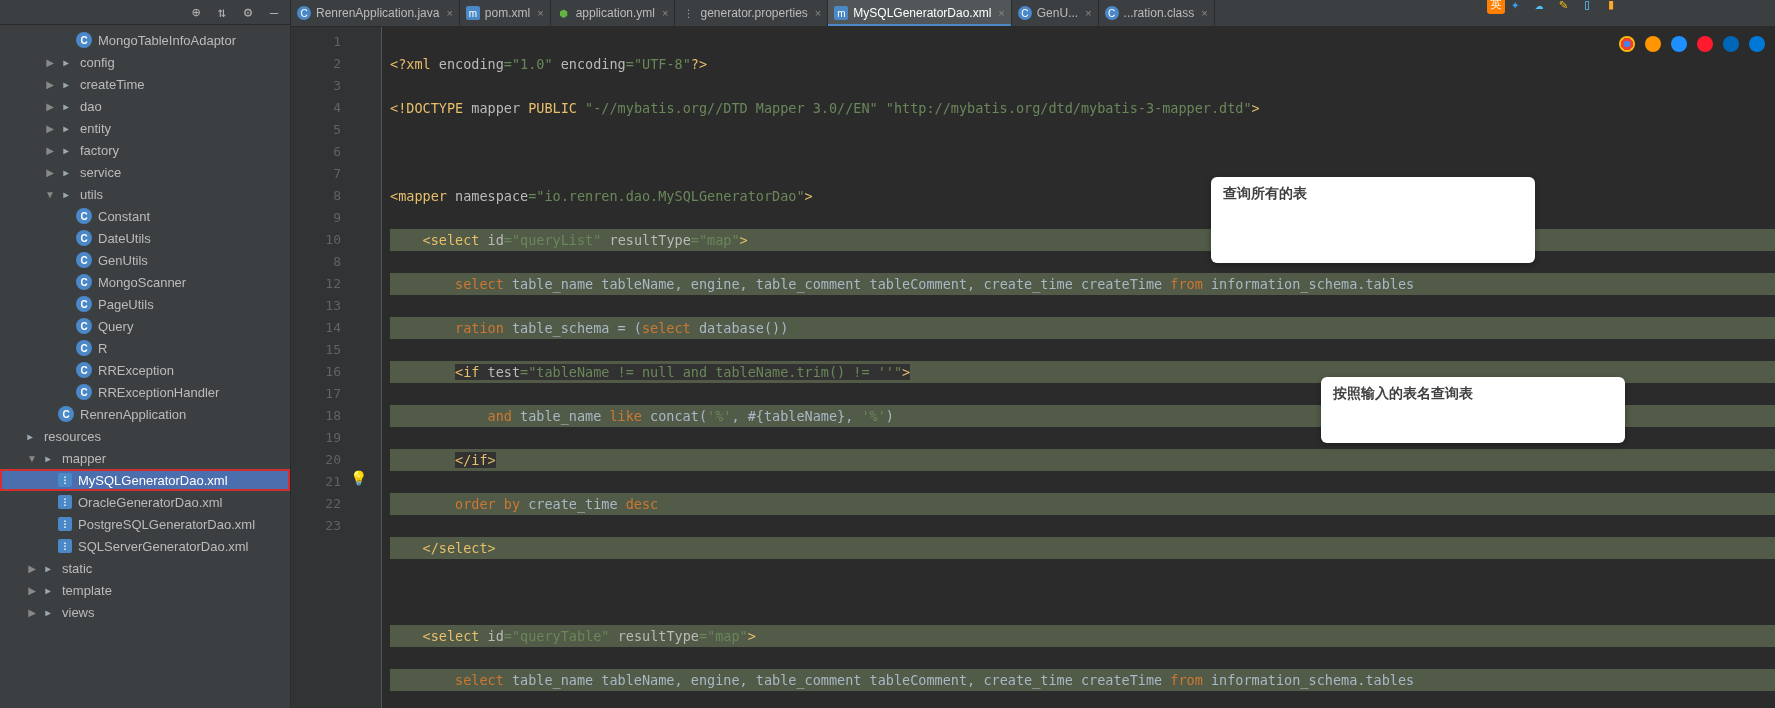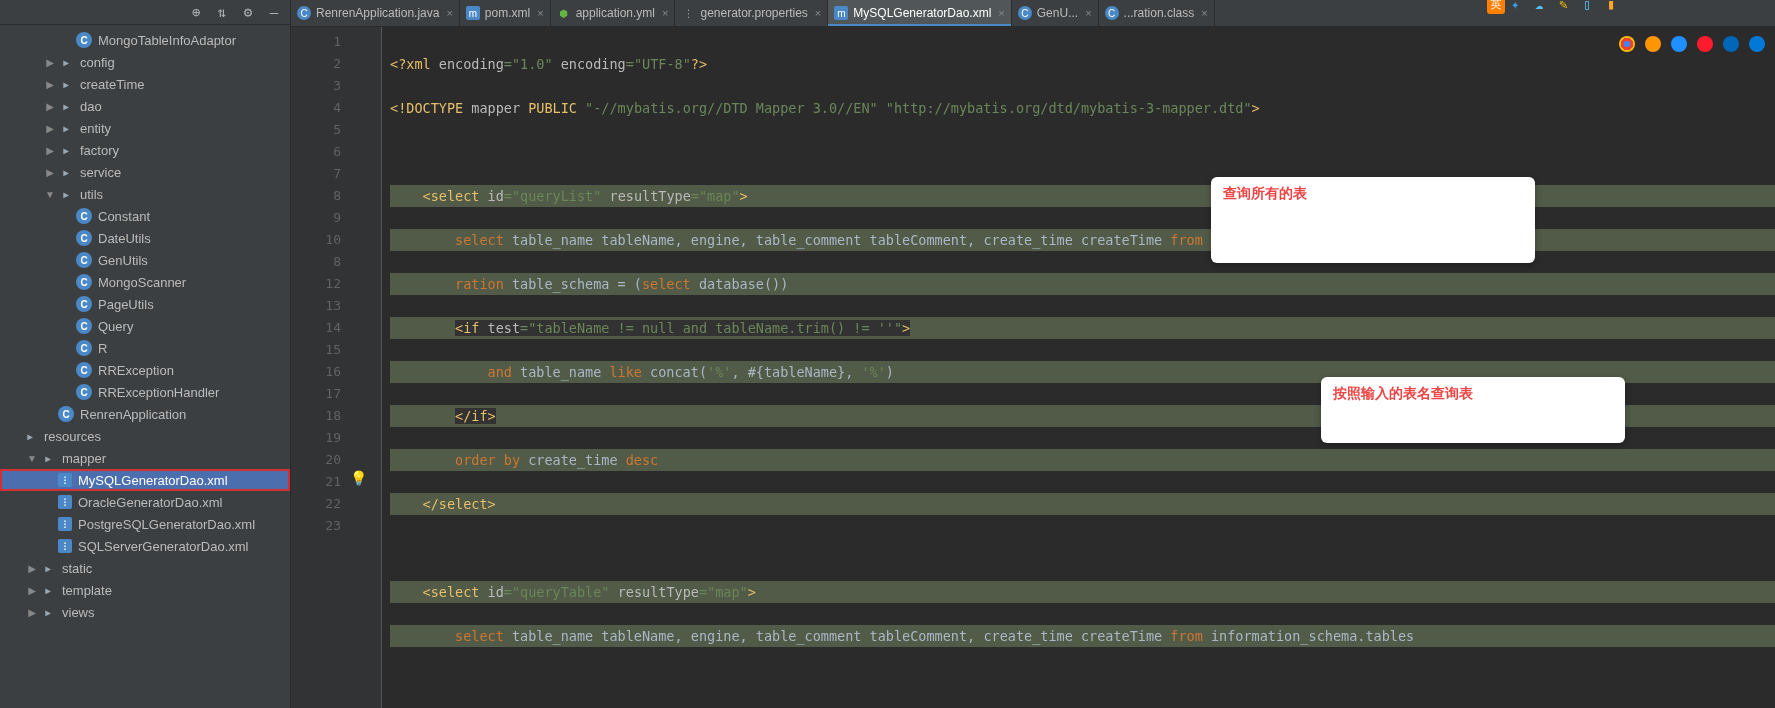--- a/index.html
+++ b/index.html
@@ -31,21 +31,21 @@
 .gutter-extra{width:20px;background:#313335}
 .bulb{color:#ffb300;font-size:14px;display:block;line-height:22px;text-align:center}
 .code{flex:1;padding:4px 0 0 8px;line-height:22px;font-size:13.5px;position:relative;white-space:pre}
 .fold-bar{width:12px;background:#313335;border-right:1px solid #555}
 .c-tag{color:#e8bf6a}
 .c-attr{color:#bababa}
 .c-str{color:#6a8759}
 .c-kw{color:#cc7832}
 .c-id{color:#a9b7c6}
 .hl-bg{background:#515b47}
-.annot{position:absolute;background:#fff;color:#ef4444;font-family:"Microsoft YaHei",sans-serif;font-size:14px;font-weight:bold;padding:8px 12px;border-radius:6px;box-shadow:0 2px 6px rgba(0,0,0,.3);min-height:50px}
+.annot{position:absolute;background:#fff;color:#404040;font-family:"Microsoft YaHei",sans-serif;font-size:14px;font-weight:bold;padding:8px 12px;border-radius:6px;box-shadow:0 2px 6px rgba(0,0,0,.3);min-height:50px}
 .browser-icons{position:absolute;top:36px;right:10px;display:flex;gap:10px}
 .browser-icons span{width:16px;height:16px;border-radius:50%;display:inline-block}
 .input-overlay{position:absolute;top:-4px;right:150px;display:flex;gap:6px}
 .input-overlay span{width:18px;height:18px;display:inline-block}
 @keyframes blink{50%{border-color:transparent}}
 </style>
 </head>
 <body>
 
 <div class="root">
@@ -301,20 +301,21 @@
           <span style="display:block;height:22px"></span>
           <span style="display:block;height:22px"></span>
           <span style="display:block;height:22px"></span>
         <span class="bulb">💡</span>
       </div>
       <div class="fold-bar"></div>
       <div class="code">
 <div><span class="c-tag">&lt;?</span><span class="c-tag">xml </span><span class="c-attr">encoding</span><span class="c-str">="1.0" </span><span class="c-attr">encoding</span><span class="c-str">="UTF-8"</span><span class="c-tag">?&gt;</span></div>
 <div><span class="c-tag">&lt;!</span><span class="c-tag">DOCTYPE </span><span class="c-attr">mapper </span><span class="c-tag">PUBLIC </span><span class="c-str">"-//mybatis.org//DTD Mapper 3.0//EN" "http://mybatis.org/dtd/mybatis-3-mapper.dtd"</span><span class="c-tag">&gt;</span></div>
 <div>&nbsp;</div>
+<div><span class="c-tag">&lt;</span><span class="c-tag">mapper </span><span class="c-attr">namespace</span><span class="c-str">="io.renren.dao.MySQLGeneratorDao"</span><span class="c-tag">&gt;</span></div>
 <div class="hl-bg">    <span class="c-tag">&lt;</span><span class="c-tag">select </span><span class="c-attr">id</span><span class="c-str">="queryList" </span><span class="c-attr">resultType</span><span class="c-str">="map"</span><span class="c-tag">&gt;</span></div>
 <div class="hl-bg">        <span class="c-kw">select </span><span class="c-id">table_name </span><span class="c-id">tableName, </span><span class="c-id">engine, </span><span class="c-id">table_comment </span><span class="c-id">tableComment, </span><span class="c-id">create_time </span><span class="c-id">createTime </span><span class="c-kw">from </span><span class="c-id">information_schema.tables</span></div>
 <div class="hl-bg">        <span class="c-kw">ration </span><span class="c-id">table_schema = (</span><span class="c-kw">select </span><span class="c-id">database())</span></div>
 <div class="hl-bg">        <span style="background:#323232"><span class="c-tag">&lt;</span><span class="c-tag">if </span><span class="c-attr">test</span><span class="c-str">="tableName != null and tableName.trim() != ''"</span><span class="c-tag">&gt;</span></span></div>
 <div class="hl-bg">            <span class="c-kw">and </span><span class="c-id">table_name </span><span class="c-kw">like </span><span class="c-id">concat(</span><span class="c-str">'%'</span><span class="c-id">, #{tableName}, </span><span class="c-str">'%'</span><span class="c-id">)</span></div>
 <div class="hl-bg">        <span style="background:#323232"><span class="c-tag">&lt;/</span><span class="c-tag">if</span><span class="c-tag">&gt;</span></span></div>
 <div class="hl-bg">        <span class="c-kw">order by </span><span class="c-id">create_time </span><span class="c-kw">desc</span></div>
 <div class="hl-bg">    <span class="c-tag">&lt;/</span><span class="c-tag">select</span><span class="c-tag">&gt;</span></div>
 <div>&nbsp;</div>
 <div class="hl-bg">    <span class="c-tag">&lt;</span><span class="c-tag">select </span><span class="c-attr">id</span><span class="c-str">="queryTable" </span><span class="c-attr">resultType</span><span class="c-str">="map"</span><span class="c-tag">&gt;</span></div>

